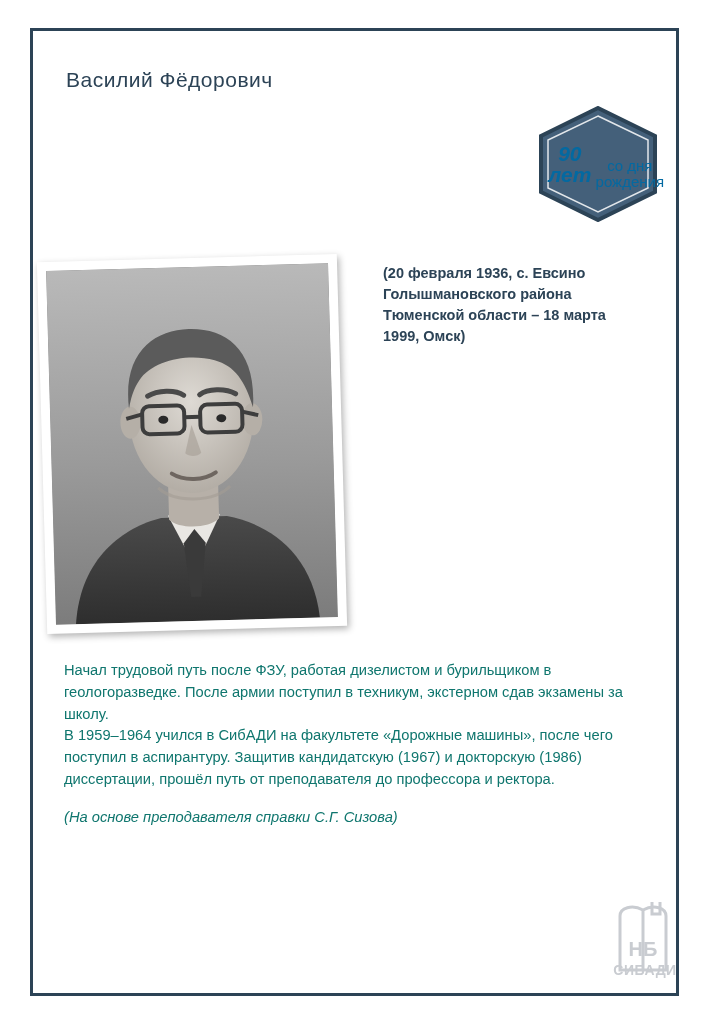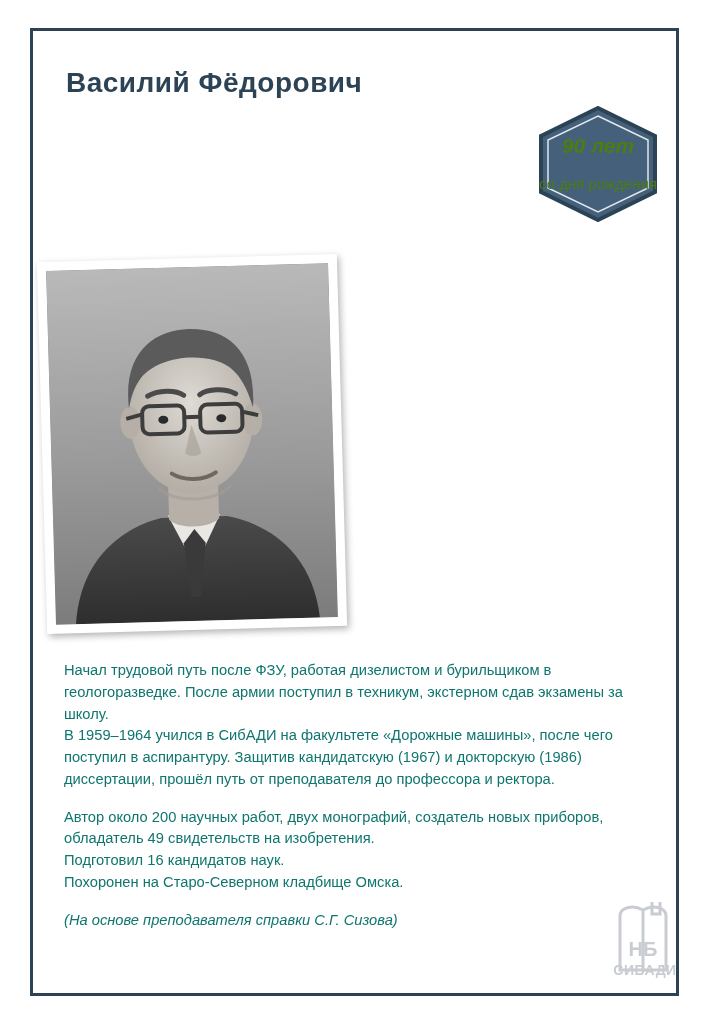--- a/index.html
+++ b/index.html
@@ -30,22 +30,22 @@
     box-sizing: border-box;
   }
   
   .header {
     position: absolute;
     left: 66px;
     top: 68px;
     width: 470px;
   }
   .first-name {
-    font-size: 28px;
-    font-weight: bold;
+    font-size: 21px;
+    font-weight: normal;
     color: #2c4356;
     letter-spacing: 0.5px;
     line-height: 1.1;
     white-space: nowrap;
   }
   .last-name {
     margin-top: 8px;
     font-size: 55px;
     font-weight: bold;
     color: #2c4356;
@@ -61,29 +61,28 @@
     width: 120px;
     height: 116px;
   }
   .badge svg {
     position: absolute;
     left: 0;
     top: 0;
   }
   .badge-text {
     position: absolute;
-    left: 0;
+    left: 9px;
     top: 0;
     width: 120px;
     height: 116px;
     display: flex;
-    flex-direction: column;
     align-items: center;
     justify-content: center;
-    color: #4d7c0f;
+    color: #0369a1;
     text-align: center;
   }
   .badge-main {
     font-size: 21px;
     font-weight: bold;
     font-style: italic;
     line-height: 1;
   }
   .badge-sub {
     margin-top: 20px;
@@ -242,25 +241,25 @@
         <path d="M141 158 L134 186 C138 190 146 190 150 186 Z" fill="#a9a29a" opacity="0.7"></path>
 
         <path d="M120 206 C132 214 152 214 164 206" stroke="#6e6660" stroke-width="4" fill="none" stroke-linecap="round"></path>
 
         <path d="M106 220 C122 236 162 236 178 220" stroke="#a49d95" stroke-width="3" fill="none" opacity="0.6"></path>
       </svg>
     </div>
   </div>
 
   <div class="bio-col">
+    <div class="bio-dates">(20 февраля 1936, с. Евсино Голышмановского района Тюменской области – 18 марта 1999, Омск)</div>
   </div>
 
   <div class="body-text">
     <p>Начал трудовой путь после ФЗУ, работая дизелистом и бурильщиком в геологоразведке. После армии поступил в техникум, экстерном сдав экзамены за школу.<br>В 1959–1964 учился в СибАДИ на факультете «Дорожные машины», после чего поступил в аспирантуру. Защитив кандидатскую (1967) и докторскую (1986) диссертации, прошёл путь от преподавателя до профессора и ректора.</p>
-    <p>Автор около 200 научных работ, двух монографий, создатель новых приборов, обладатель 49 свидетельств на изобретения.<br>Подготовил 16 кандидатов наук.<br>Похоронен на Старо-Северном кладбище Омска.</p>
     <p class="italic">(На основе преподавателя справки С.Г. Сизова)</p>
   </div>
 
   <div class="logo">
     <svg width="62" height="78" viewBox="0 0 62 78">
       <g fill="none" stroke="#c9ccd1" stroke-width="3">
         <path d="M8 16 L8 70 L54 70 L54 16"></path>
         <path d="M8 16 C8 8 20 4 31 10 C42 4 54 8 54 16"></path>
         <line x1="31" y1="10" x2="31" y2="70"></line>
         <path d="M40 2 L40 14 L48 14 L48 2"></path>

